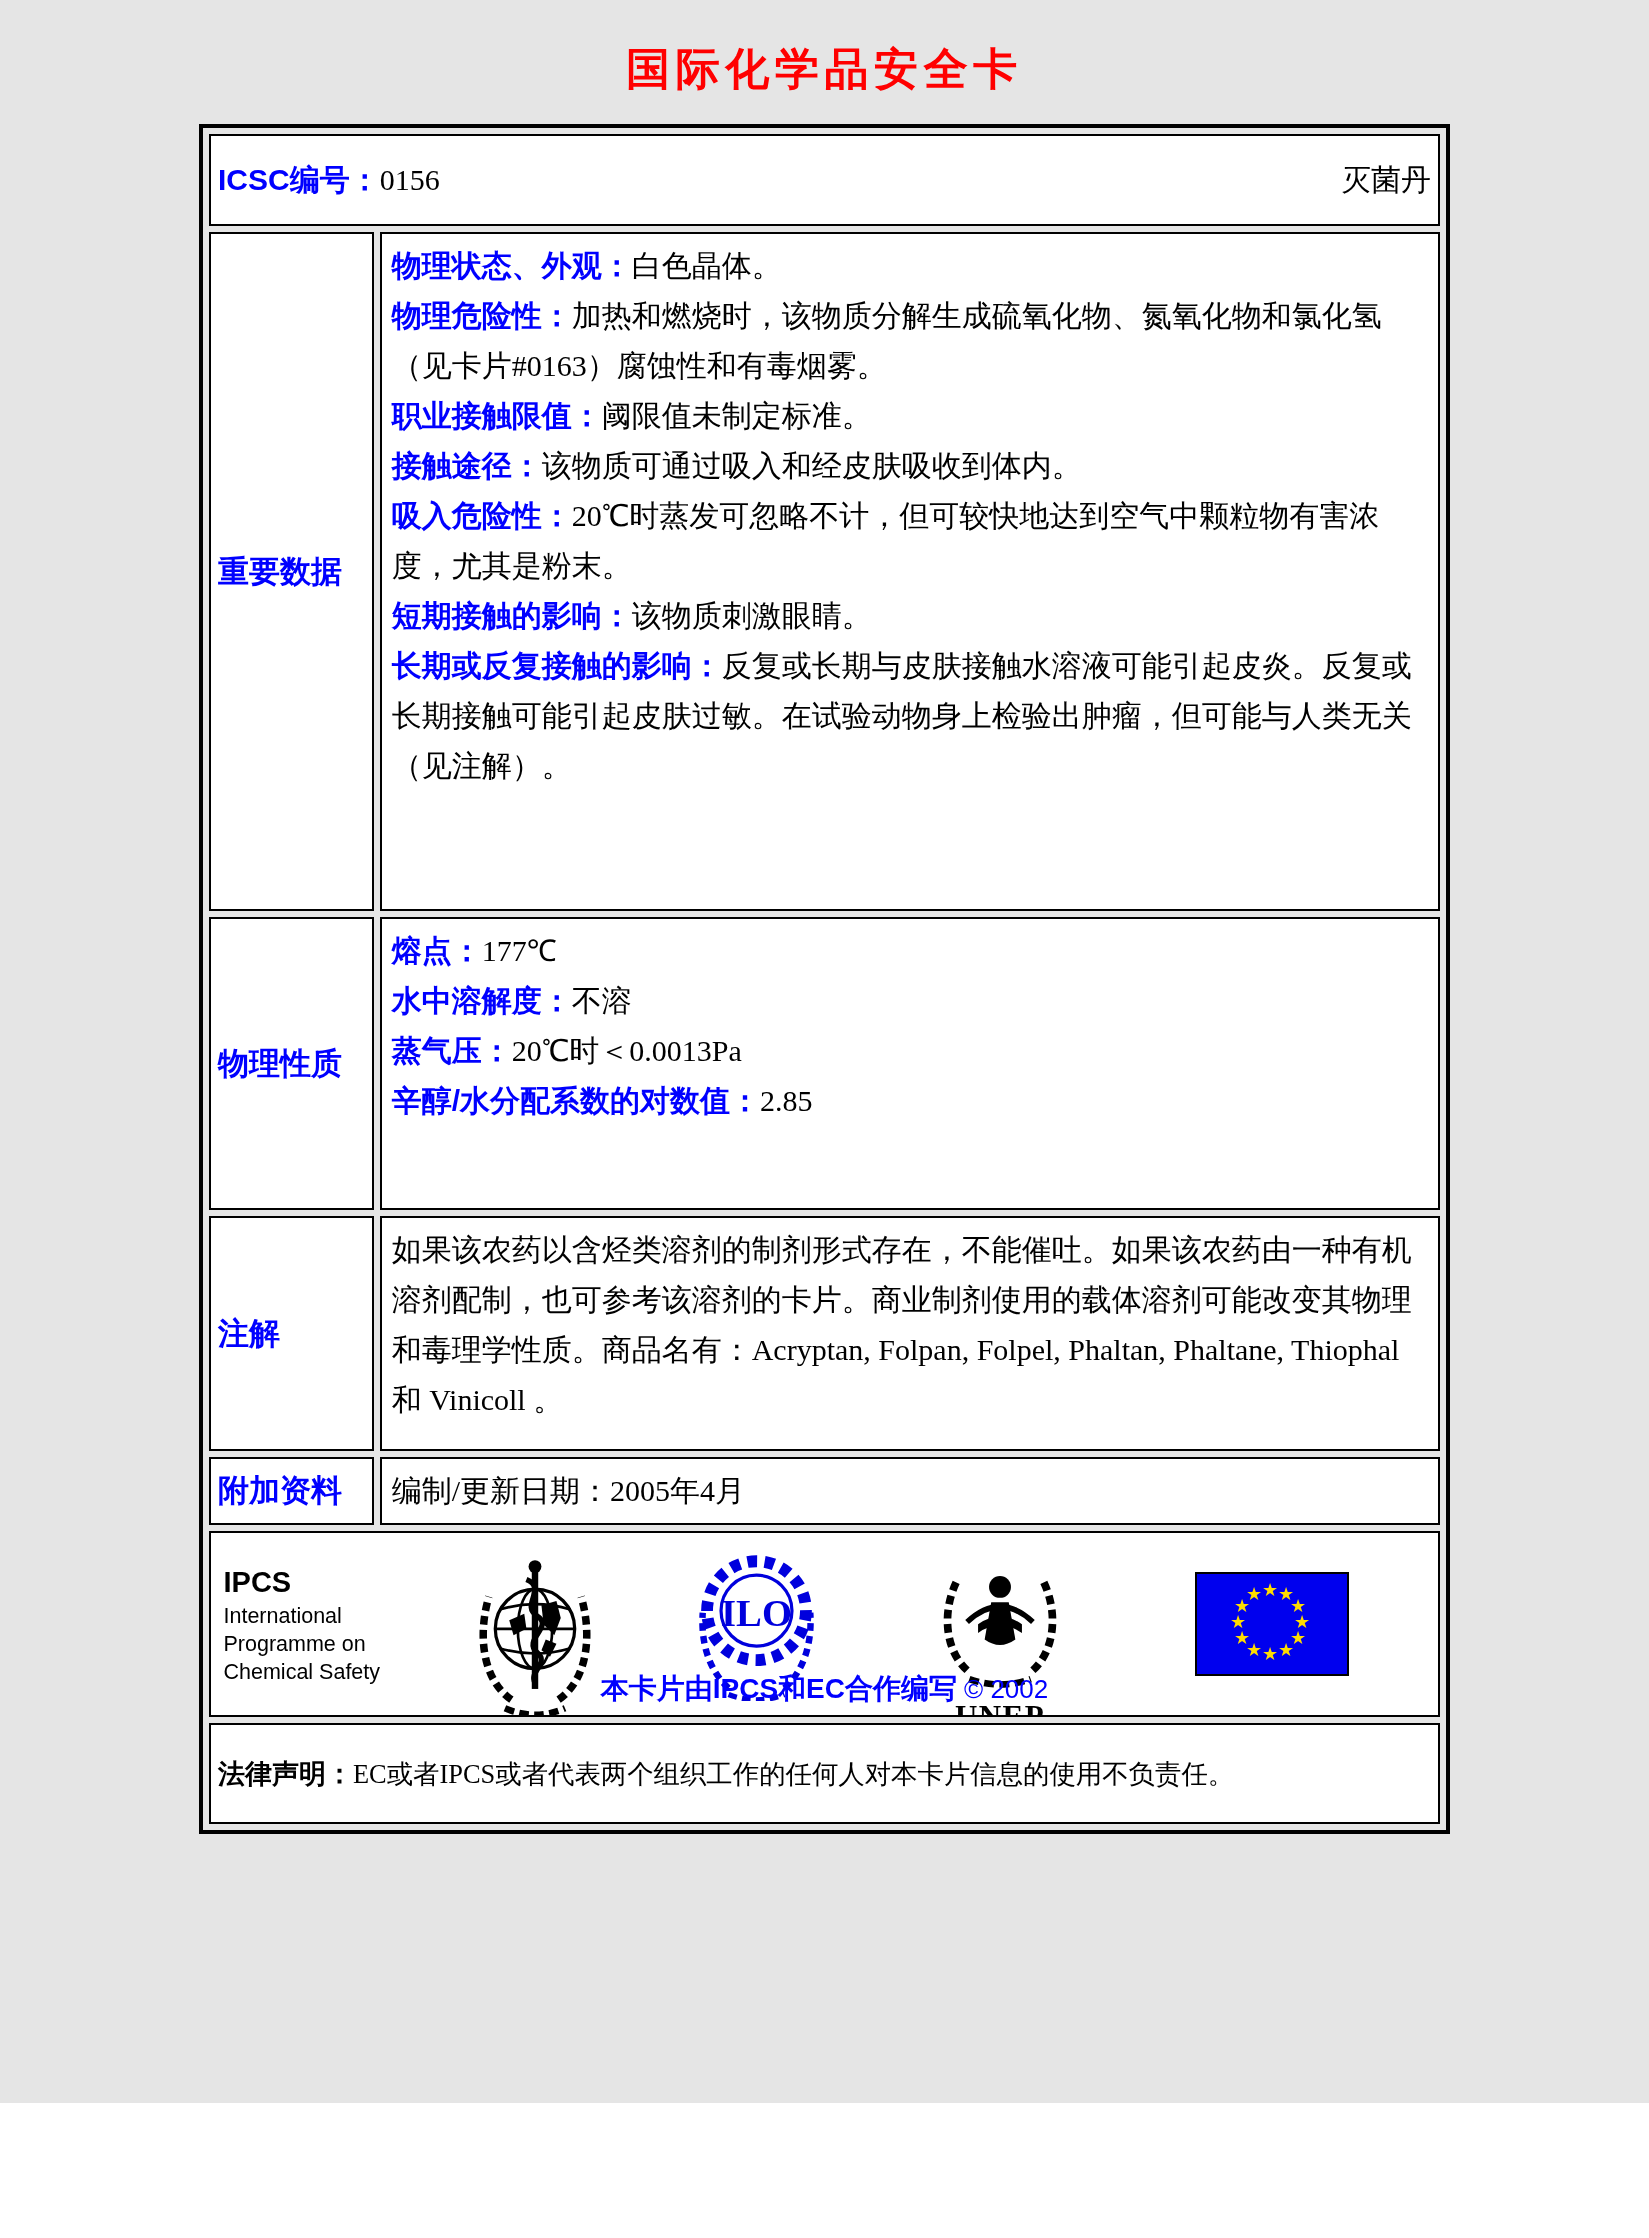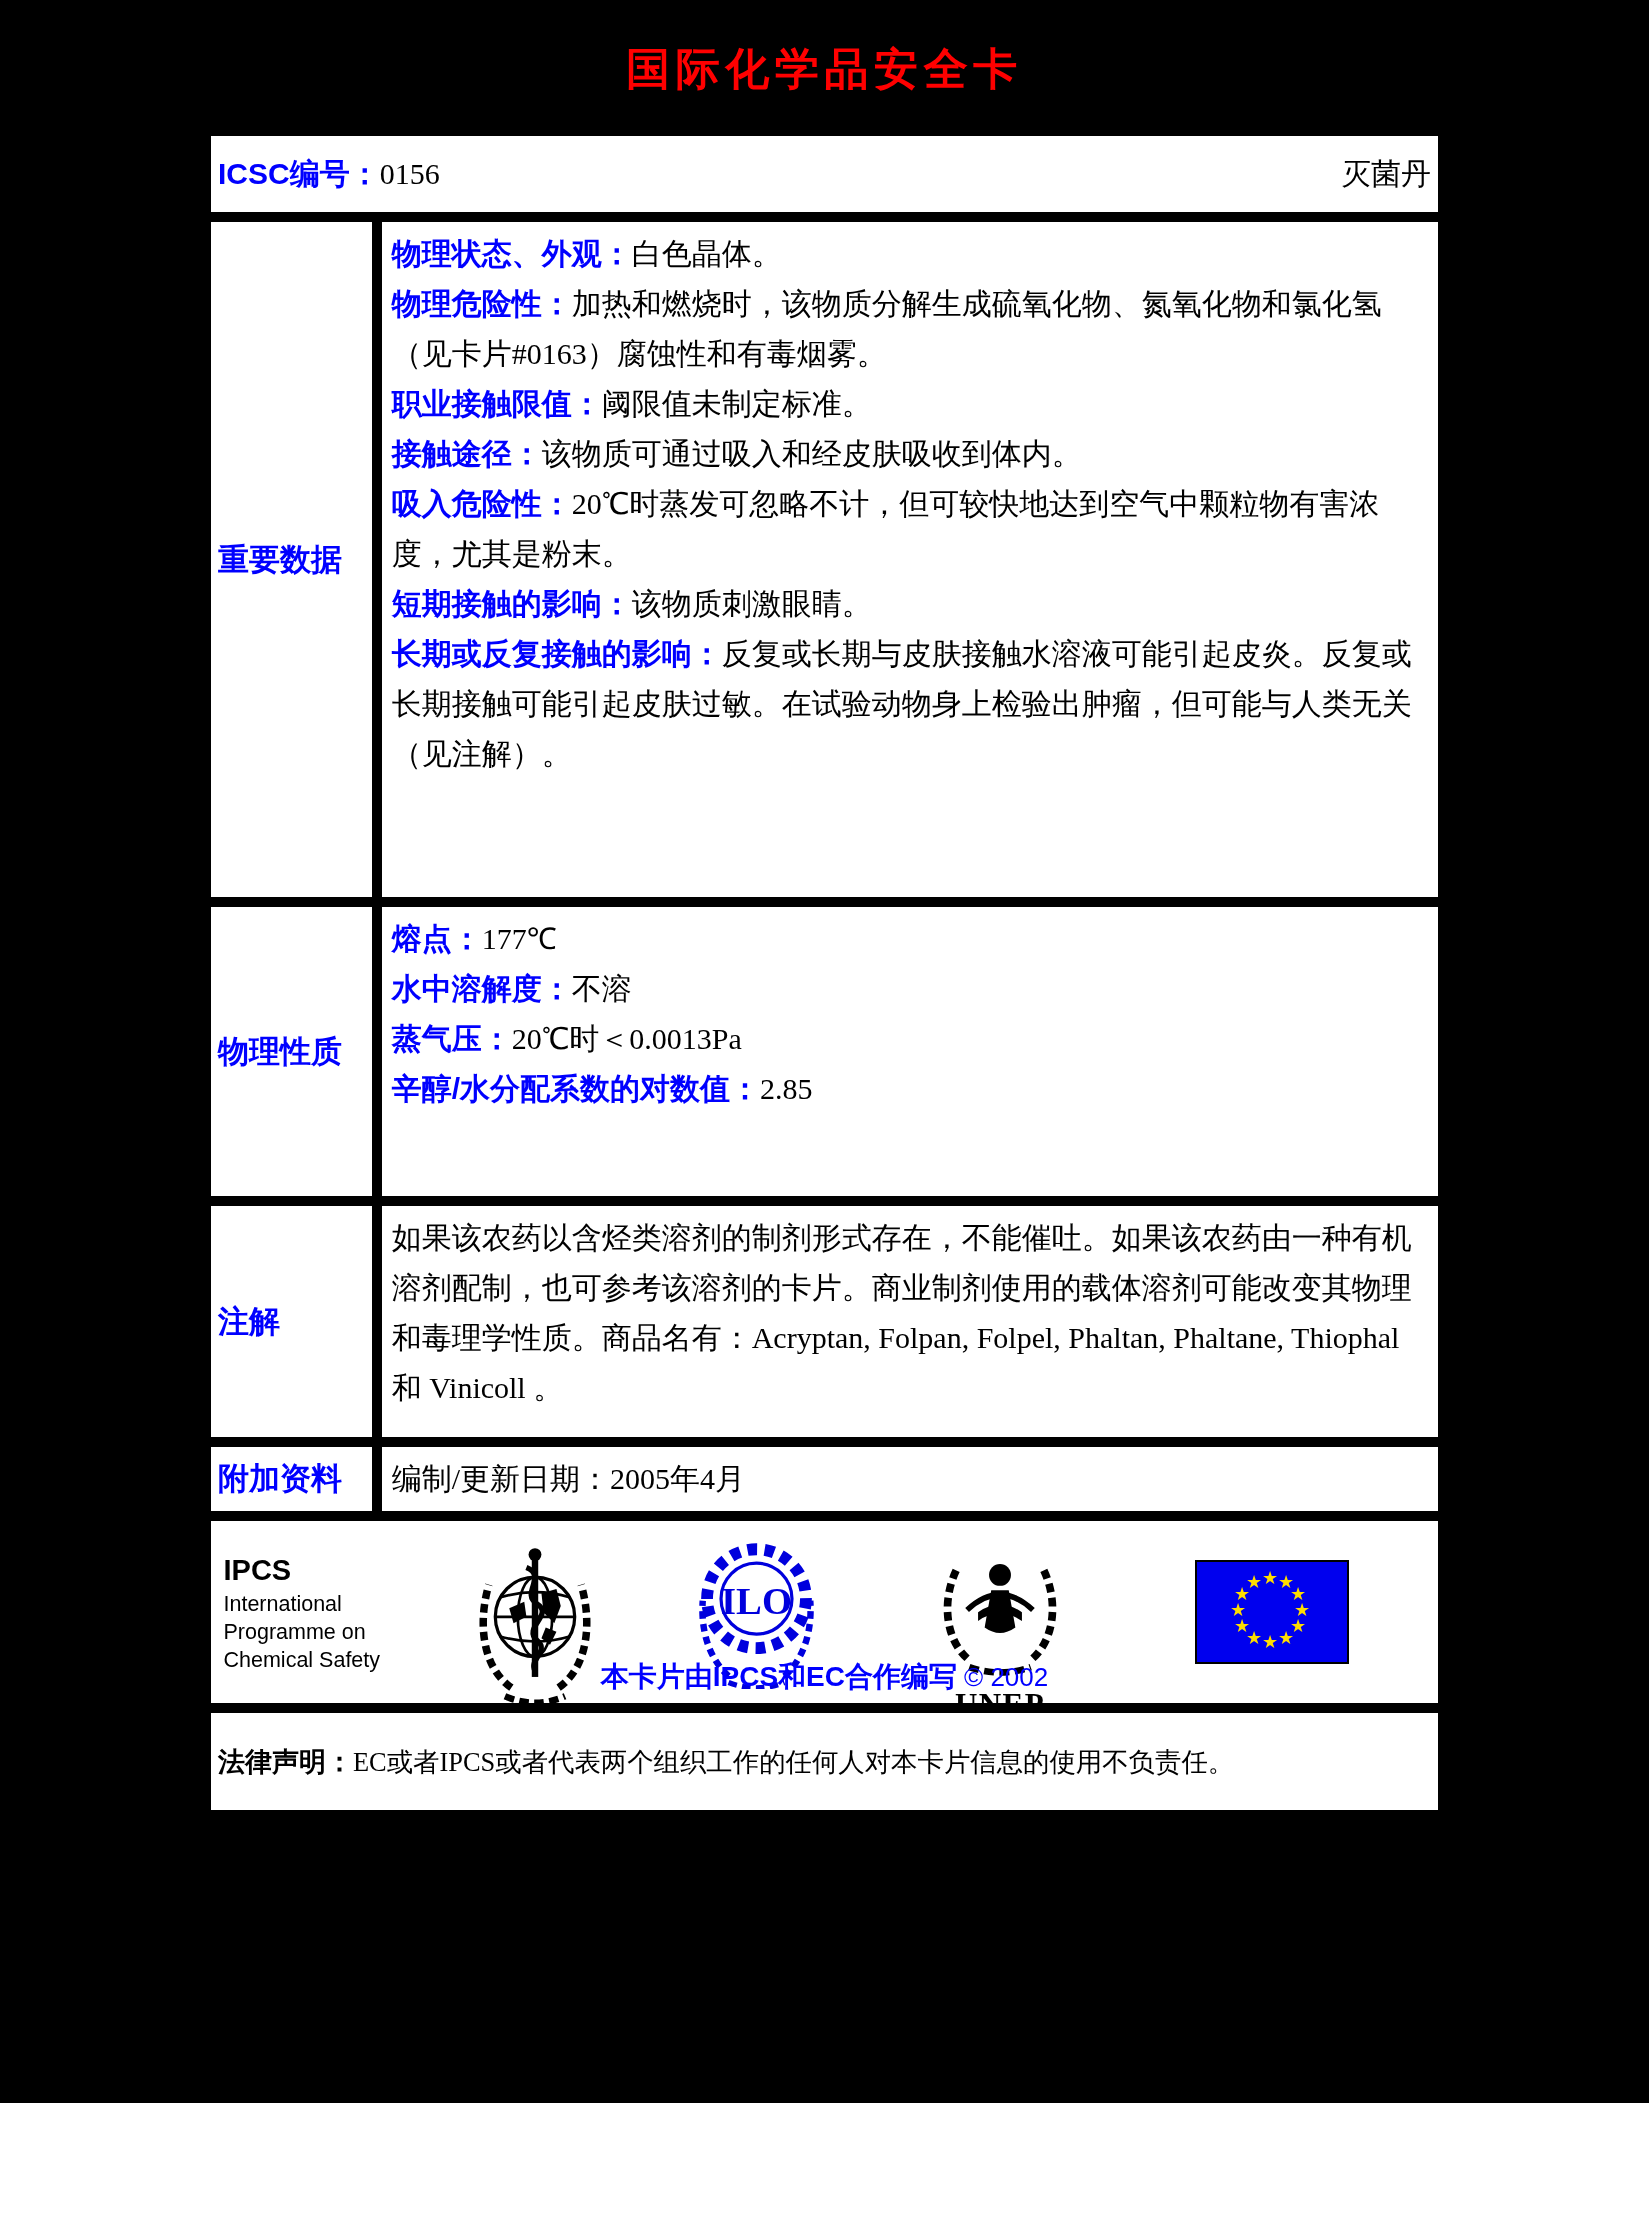--- a/index.html
+++ b/index.html
@@ -1,32 +1,32 @@
 <!DOCTYPE html>
 <html style="font-size:11px"><head>
 <meta charset="utf-8">
 <style>
   html,body{margin:0;padding:0;background:#ffffff;}
-  .page{position:relative;width:1649px;height:2103px;background:#000000;
+  .page{position:relative;width:1649px;height:2103px;background:#e5e5e5;
         font-family:"Liberation Serif",serif;color:#000;}
   .doc-title{margin:0;padding-top:40px;text-align:center;
         font-family:"Liberation Serif",serif;font-weight:bold;
         font-size:44px;letter-spacing:5.6px;color:#ff0000;}
   table.card{margin:25px auto 0 auto;width:1251px;table-layout:fixed;
         border:4.2px solid #000;border-collapse:separate;border-spacing:6.3px;}
   td{border:2.1px solid #000;vertical-align:top;background:#fff;
      font-size:30px;line-height:50px;overflow:hidden;}
   td.lab{text-align:left;vertical-align:middle;color:#0000ff;
      font-family:"Liberation Sans",sans-serif;font-weight:bold;font-size:31px;
      padding:0 7px;}
   td.content{padding:7px 9.7px;}
   .k{color:#0000ff;font-family:"Liberation Sans",sans-serif;font-weight:bold;}
   .v{color:#000;}
   
-  td.idrow{height:44px;vertical-align:middle;padding:13px 7px;}
+  td.idrow{height:44px;vertical-align:middle;padding:19px 7px;}
   .idrow-inner{display:flex;justify-content:space-between;align-items:center;}
   
   td.r-important{height:661px;}
   td.r-physical{height:275px;}
   td.r-env{height:106px;}
   td.r-notes{height:217px;}
   td.r-add{height:40px;vertical-align:middle;}
   td.r-logos{height:182px;position:relative;padding:0;}
   td.r-legal{height:57px;vertical-align:middle;padding:20px 7px;}
   .legal-k{font-family:"Liberation Sans",sans-serif;font-weight:bold;font-size:27px;}

